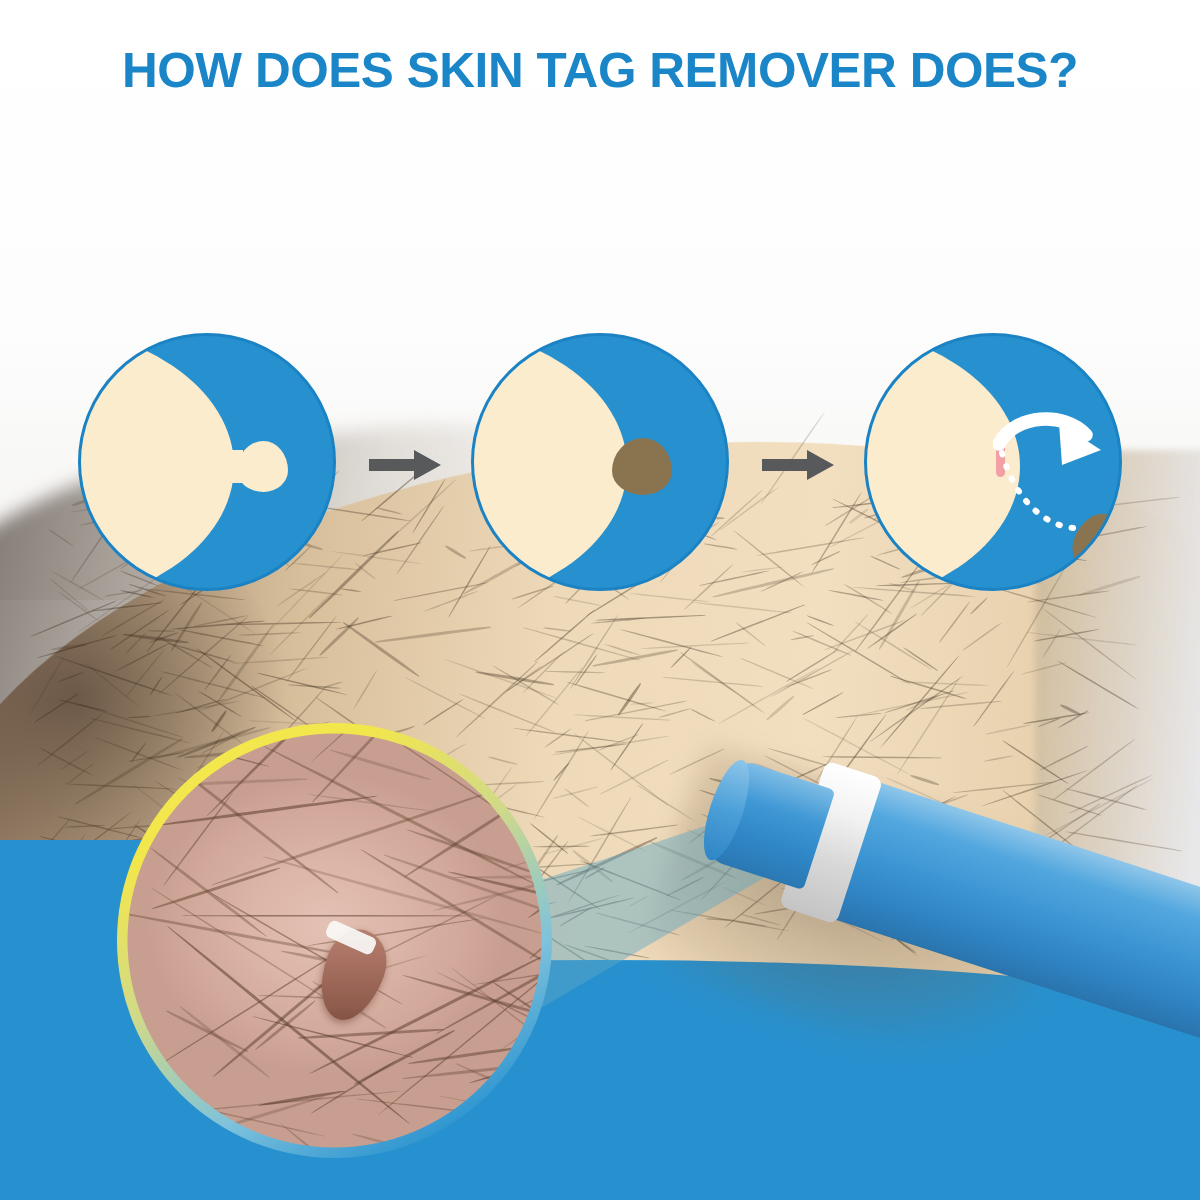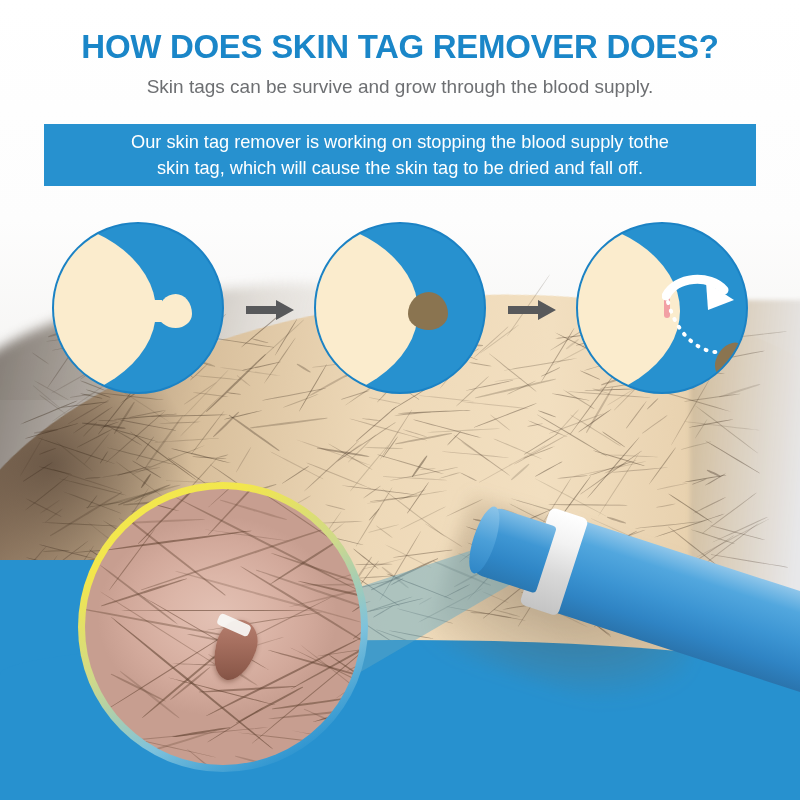--- a/index.html
+++ b/index.html
@@ -795,28 +795,21 @@
         <div class="hair" style="left: 52.1433px; top: 421.37px; width: 82.1414px; height: 0.77662px; opacity: 0.270141; transform: rotate(-34.6815deg);"></div>
         <div class="hair" style="left: 632.362px; top: 555.683px; width: 23.2805px; height: 1.35039px; opacity: 0.583503; transform: rotate(-27.2561deg);"></div>
         <div class="hair" style="left: 39.4324px; top: 453.885px; width: 18.216px; height: 0.915833px; opacity: 0.614457; transform: rotate(-20.7566deg);"></div>
         <div class="hair" style="left: 606.688px; top: 515.976px; width: 20.281px; height: 1.57294px; opacity: 0.52967; transform: rotate(18.1503deg);"></div>
         <div class="hair" style="left: 467.462px; top: 541.956px; width: 52.8091px; height: 0.921713px; opacity: 0.49581; transform: rotate(22.7979deg);"></div>
         <div class="hair" style="left: 555.088px; top: 331.825px; width: 69.1334px; height: 1.06215px; opacity: 0.679542; transform: rotate(26.5196deg);"></div>
       </div>
   </div>
 
   <div class="title">HOW DOES SKIN TAG REMOVER DOES?</div>
-  <div class="subtitle">Skin tags can be survive and grow through the blood supply.</div>
-
-  <div class="banner">
-    <div class="banner-text">
-      <span>Our skin tag remover is working on stopping the blood supply tothe</span><br>
-      <span>skin tag, which will cause the skin tag to be dried and fall off.</span>
-    </div>
-  </div>
+
 
   <div class="step-circle" style="left:52px; top:222px;">
     <div class="skin-half"></div>
     <div class="tag-stalk" style="left:96px; top:76px; width:12px; height:22px;"></div>
     <div class="tag-bulb" style="left:104px; top:70px; width:34px; height:34px; background:#fbeccd;"></div>
   </div>
 
   <svg class="step-arrow" style="left:246px; top:300px;" viewBox="0 0 48 20">
     <path d="M0 6 H30 V0 L48 10 L30 20 V14 H0 Z" fill="#58595b"></path>
   </svg>

